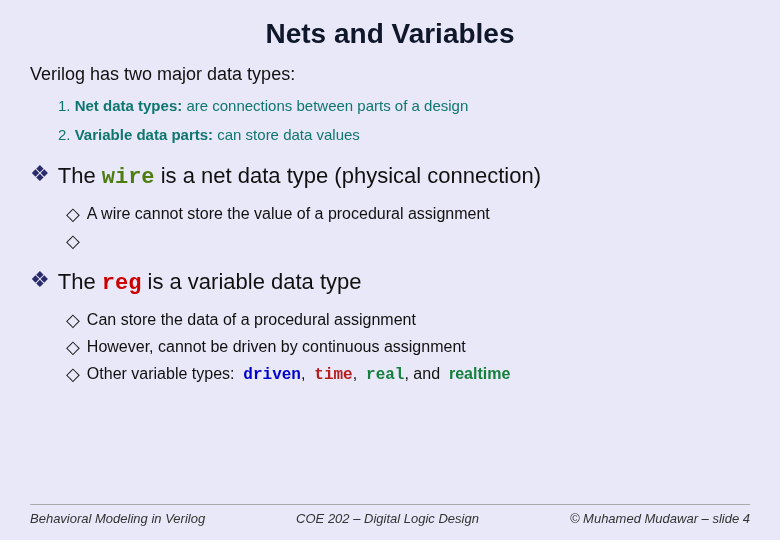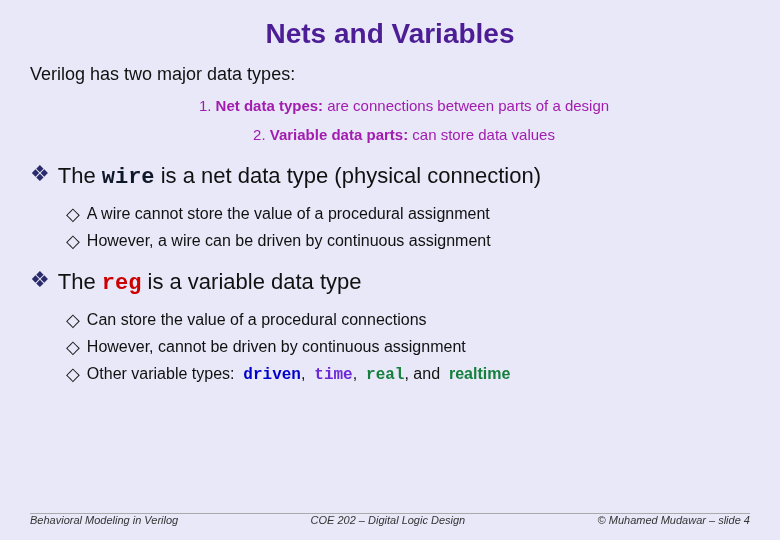--- a/index.html
+++ b/index.html
@@ -19,45 +19,44 @@
       background: #e8e8f8;
       padding: 18px 30px 14px 30px;
       display: flex;
       flex-direction: column;
     }
 
     .slide-title {
       text-align: center;
       font-size: 28px;
       font-weight: bold;
-      color: #4c1d95;
+      color: #0f172a;
       margin-bottom: 14px;
       font-family: Arial, sans-serif;
     }
 
     .content {
       flex: 1;
       display: flex;
       flex-direction: column;
       gap: 4px;
     }
 
     .intro-text {
       font-size: 18px;
       color: #111;
       margin-bottom: 6px;
     }
 
     .numbered-item {
       font-size: 15px;
-      color: #a21caf;
+      color: #0f766e;
       margin-left: 28px;
       margin-bottom: 2px;
       line-height: 1.5;
-      text-align: center;
     }
 
     .numbered-item strong {
       font-weight: bold;
     }
 
     .bullet-main {
       display: flex;
       align-items: flex-start;
       margin-top: 10px;
@@ -72,21 +71,21 @@
       flex-shrink: 0;
     }
 
     .bullet-main-text {
       font-size: 22px;
       color: #111;
       line-height: 1.3;
     }
 
     .bullet-main-text .keyword-wire {
-      color: #0f172a;
+      color: #4d7c0f;
       font-family: 'Courier New', monospace;
       font-weight: bold;
     }
 
     .bullet-main-text .keyword-reg {
       color: #cc0000;
       font-family: 'Courier New', monospace;
       font-weight: bold;
       text-align: right;
     }
@@ -113,33 +112,33 @@
       font-size: 18px;
       flex-shrink: 0;
       margin-top: -1px;
     }
 
     .footer {
       display: flex;
       justify-content: space-between;
       align-items: center;
       margin-top: auto;
-      padding-top: 0;
+      padding-top: 6px;
       border-top: 1px solid #aaa;
-      font-size: 11px;
+      font-size: 13px;
       color: #333;
       font-style: italic;
     }
 
     .other-types {
       font-size: 16px;
     }
 
     .kw-integer { color: #0000cc; font-family: 'Courier New', monospace; font-weight: bold; }
-    .kw-time    { color: #6d28d9; font-family: 'Courier New', monospace; font-weight: bold; }
+    .kw-time    { color: #b91c1c; font-family: 'Courier New', monospace; font-weight: bold; }
     .kw-real    { color: #15803d; font-family: 'Courier New', monospace; font-weight: bold; }
     .kw-realtime{ color: #15803d; font-family: Liberation Sans, sans-serif; font-weight: bold; }
   </style>
 </head>
 <body>
 
 <div class="slide">
   <div class="slide-title">Nets and Variables</div>
 
   <div class="content">
@@ -164,34 +163,33 @@
         The <span class="keyword-wire">wire</span> is a net data type (physical connection)
       </span>
     </div>
     <div class="sub-bullets">
       <div class="sub-bullet">
         <span class="sub-bullet-icon">◇</span>
         <span>A wire cannot store the value of a procedural assignment</span>
       </div>
       <div class="sub-bullet">
         <span class="sub-bullet-icon">◇</span>
-        <span>However, a wire can be driven by continuous assignment</span>
       </div>
     </div>
 
     <div class="bullet-main">
       <span class="bullet-diamond">❖</span>
       <span class="bullet-main-text">
         The <span class="keyword-reg">reg</span> is a variable data type
       </span>
     </div>
     <div class="sub-bullets">
       <div class="sub-bullet">
         <span class="sub-bullet-icon">◇</span>
-        <span>Can store the value of a procedural connections</span>
+        <span>Can store the data of a procedural assignment</span>
       </div>
       <div class="sub-bullet">
         <span class="sub-bullet-icon">◇</span>
         <span>However, cannot be driven by continuous assignment</span>
       </div>
       <div class="sub-bullet other-types">
         <span class="sub-bullet-icon">◇</span>
         <span>
           Other variable types:&nbsp;
           <span class="kw-integer">driven</span>,&nbsp;

